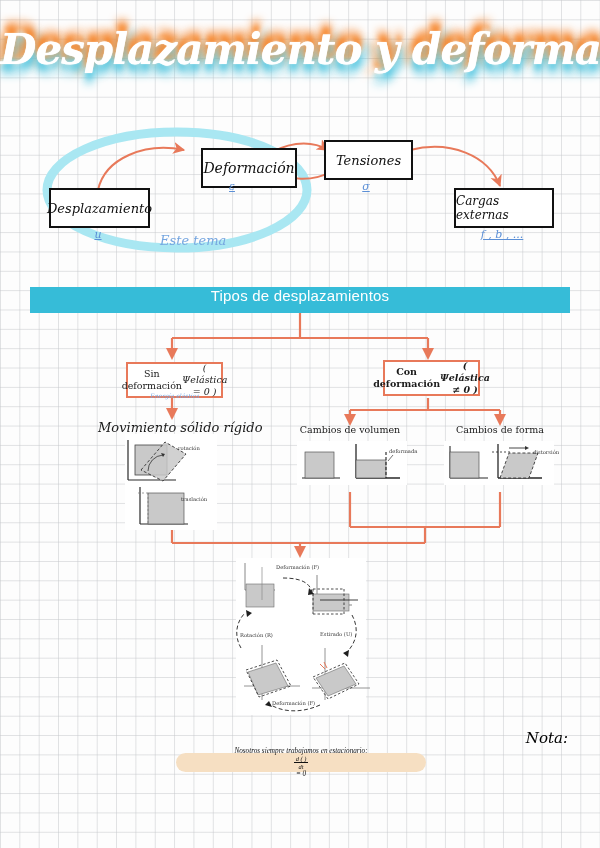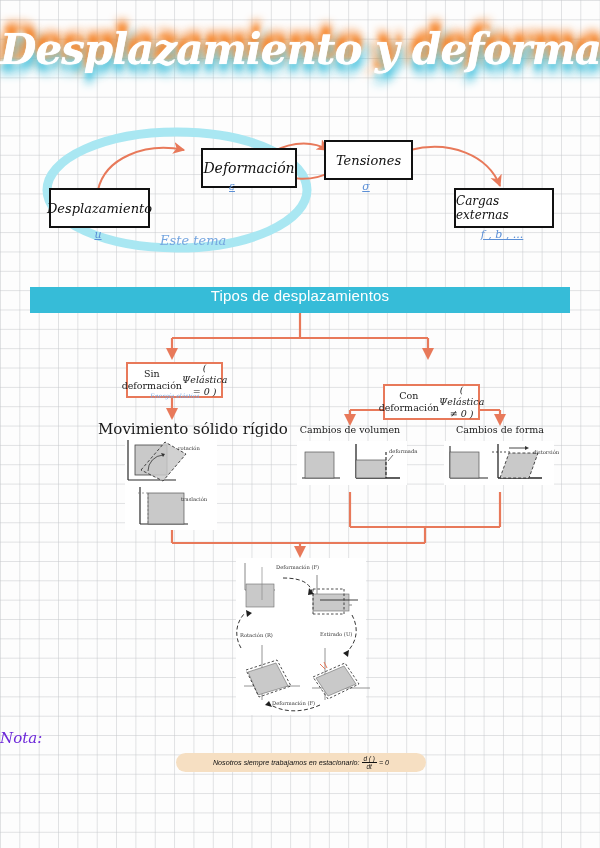--- a/index.html
+++ b/index.html
@@ -67,44 +67,44 @@
     color:#1a1a1a;text-align:center;
     display:flex;flex-direction:row;align-items:center;justify-content:center;
   }
   .fbox .l1{font-size:9.5px;line-height:12px;}
   .fbox .l2{font-size:9.5px;line-height:12px;font-style:italic;}
   .plabel{
     position:absolute;font-family:"DejaVu Serif", serif;
     font-size:9.5px;color:#1a1a1a;text-align:center;white-space:nowrap;
   }
   .hlabel{
-    position:absolute;font-family:"DejaVu Serif", serif;
-    font-size:15px;color:#1a1a1a;text-align:left;white-space:nowrap;
+    position:absolute;font-family:"DejaVu Serif", serif;font-style:italic;
+    font-size:13px;color:#1a1a1a;text-align:left;white-space:nowrap;
   }
   .minilabel{
     position:absolute;font-family:"DejaVu Serif", serif;
     font-size:5.2px;color:#333;white-space:nowrap;
   }
   .card{position:absolute;background:#fff;}
 
   
   #note-title{
-    position:absolute;left:0;top:729px;width:568px;text-align:left;
+    position:absolute;left:0;top:729px;width:568px;text-align:right;
     font-family:"DejaVu Serif", serif;font-style:italic;
-    color:#6d28d9;font-size:15px;
+    color:#000000;font-size:15px;
   }
   #note-pill{
     position:absolute;left:176px;top:753px;width:250px;height:19px;
     background:#f6dfc2;border-radius:10px;
   }
   #note-text{
     position:absolute;left:176px;top:753px;width:250px;height:19px;
     display:flex;align-items:center;justify-content:center;
-    font-family:Liberation Sans, sans-serif;font-style:italic;
-    font-size:7.2px;color:#111;white-space:nowrap;
+    font-family:Liberation Serif, serif;font-style:italic;
+    font-size:7.2px;color:#111;white-space:nowrap;flex-direction:column;
   }
   .frac{display:inline-flex;flex-direction:column;align-items:center;
         vertical-align:middle;margin:0 2px;line-height:7px;font-size:6.4px;}
   .frac .num{border-bottom:.8px solid #111;padding:0 2px;}
   .frac .den{padding:0 2px;}
 </style>
 </head>
 <body>
 
 <div id="title-block">
@@ -186,21 +186,21 @@
 </svg>
 
 <div class="fbox" style="left:126px;top:362px;width:93px;height:32px;">
   <span class="l1">Sin deformación</span>
   <span class="l2">( Ψelástica = 0 )</span>
 </div>
 <div class="scriptblue" style="left:140px;top:392px;width:70px;font-size:6px;text-align:center;line-height:7px;">
   <span>Energía elástica</span>
 </div>
 
-<div class="fbox" style="left:383px;top:384px;width:93px;height:32px;">
+<div class="fbox" style="left:383px;top:360px;width:93px;height:32px;font-weight:bold;">
   <span class="l1">Con deformación</span>
   <span class="l2">( Ψelástica ≠ 0 )</span>
 </div>
 
 <div class="plabel" style="left:290px;top:424px;width:120px;">
   <span>Cambios de volumen</span>
 </div>
 <div class="plabel" style="left:442px;top:424px;width:116px;">
   <span>Cambios de forma</span>
 </div>

